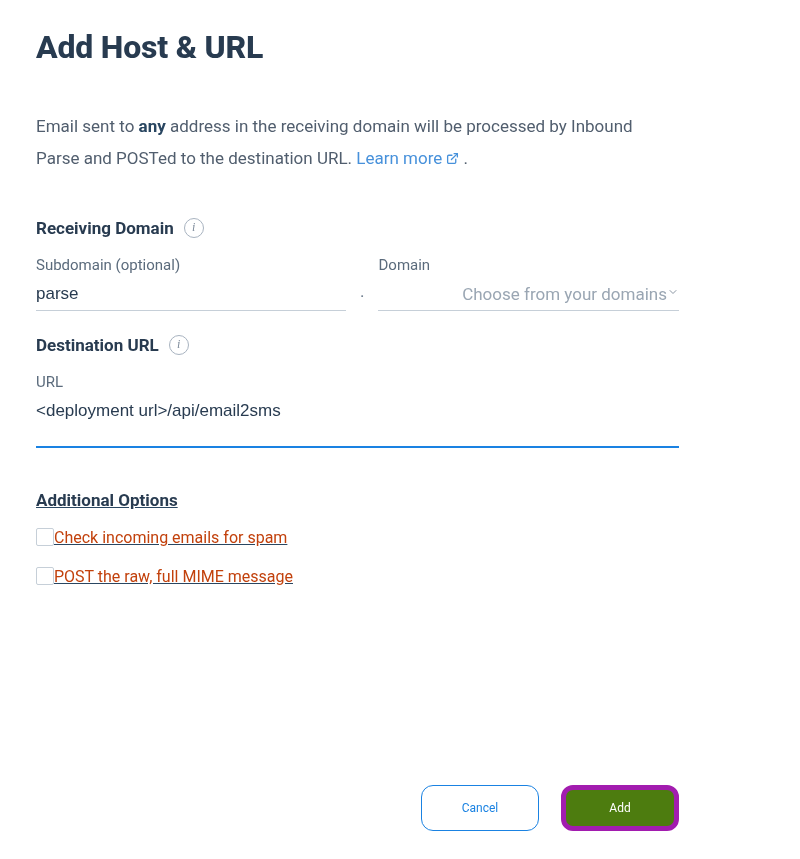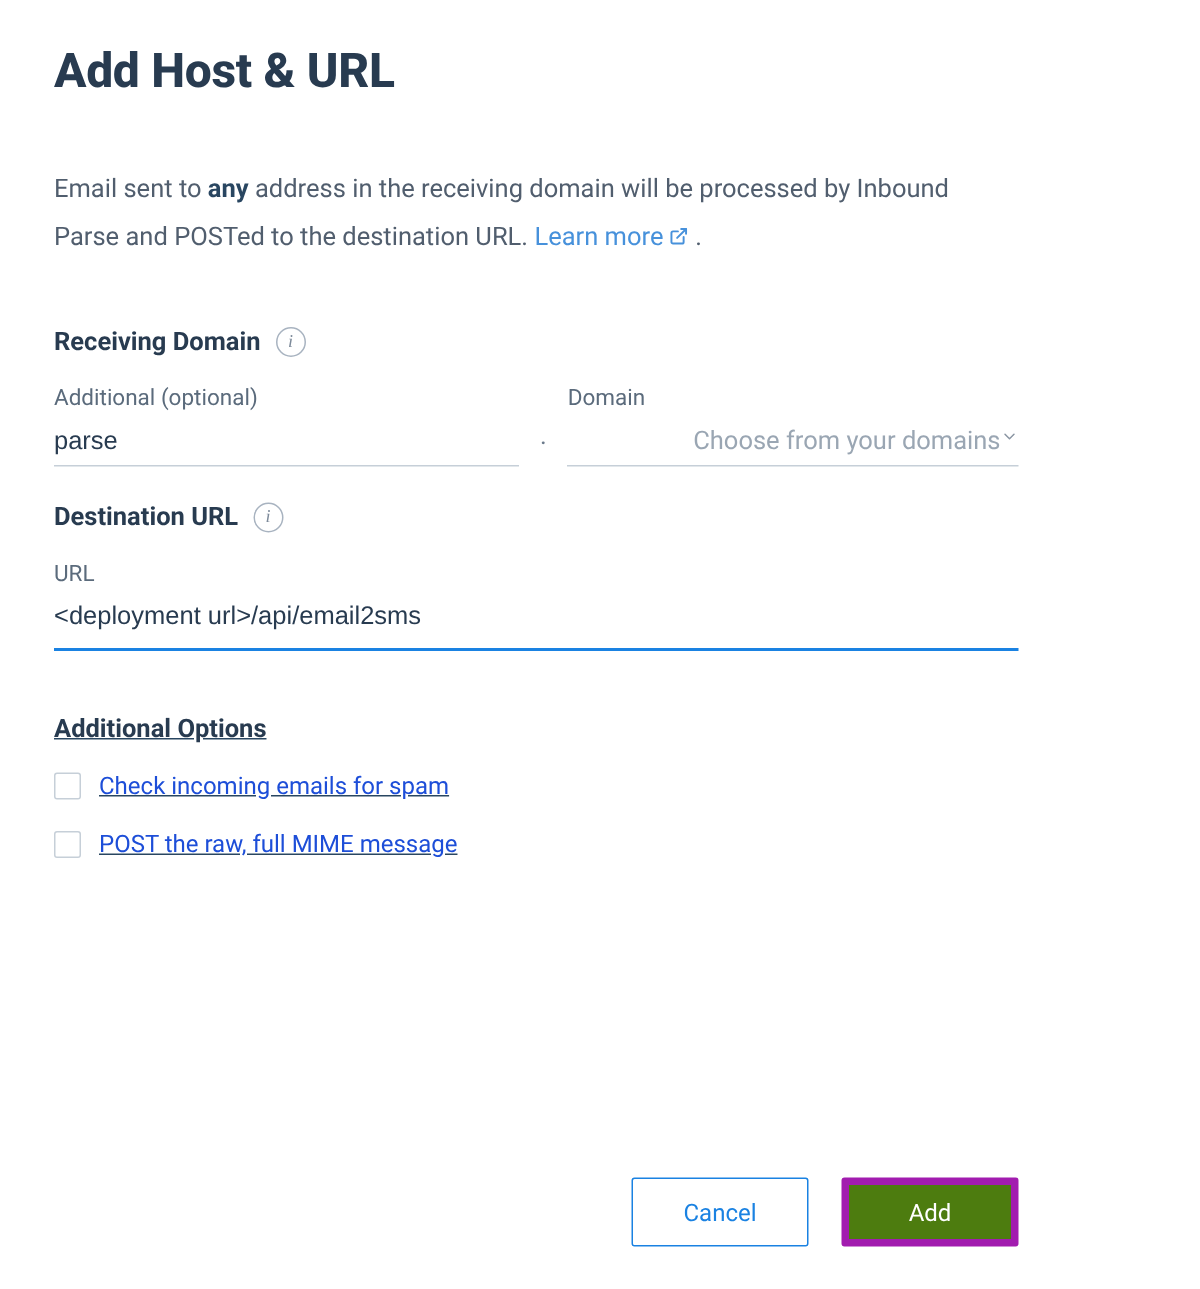--- a/index.html
+++ b/index.html
@@ -103,62 +103,61 @@
     color: #515e6e;
   }
 
   .url-block { margin-bottom: 42px; }
   .url-input {
     width:100%;
     border:none;
     border-bottom:2px solid #1a82e2;
     background: transparent;
     font-size: 17px;
-    padding: 4px 0 11px 0;
+    padding: 4px 0 25px 0;
     color: #283b50;
     outline:none;
   }
 
   .options { margin-top: 15px; text-decoration: underline; }
   .options .section-title {
     font-size: 17px;
     font-weight: 700;
     color: #283b50;
     margin-bottom: 18px;
     display:block;
   }
   .check-row {
     display:flex;
-    align-items:flex-end;
-    gap:12px;
+    align-items:center;
     margin-bottom: 20px;
     font-size: 16px;
-    color:#1d4ed8;
+    color:#c2410c;
   }
   .checkbox {
     width:18px; height:18px;
     border:1px solid #c6cfd8;
     border-radius:2px;
     background:#fff;
     display:inline-block;
     cursor:pointer;
   }
 
   .button-row {
     position:absolute;
     right: 36px;
     bottom: 28px;
     display:flex;
     gap: 22px;
   }
   .btn {
     min-width:118px;
     height:46px;
-    font-size:16px;
-    border-radius:2px;
+    font-size:12px;
+    border-radius:12px;
     display:flex;
     align-items:center;
     justify-content:center;
     cursor:pointer;
     user-select:none;
   }
   .btn-secondary {
     border:1px solid #1a82e2;
     color:#1a82e2;
     background:#fff;
@@ -184,21 +183,21 @@
           </svg></span></a><span> .</span>
   </p>
 
   <div class="section-header">
     <span class="section-title">Receiving Domain</span>
     <span class="info-circle">i</span>
   </div>
 
   <div class="fields-row">
     <div class="field subdomain">
-      <label class="field-label">Additional (optional)</label>
+      <label class="field-label">Subdomain (optional)</label>
       <input class="text-input" value="parse" style="">
     </div>
     <div class="dot-sep">.</div>
     <div class="field domain">
       <label class="field-label">Domain</label>
       <div class="select-wrap">
         <span class="placeholder">Choose from your domains</span>
         <span class="chev">
           <svg width="12" height="12" viewBox="0 0 24 24" fill="none" stroke="#8b96a3" stroke-width="2" stroke-linecap="round" stroke-linejoin="round">
               <polyline points="6 9 12 15 18 9"></polyline>

